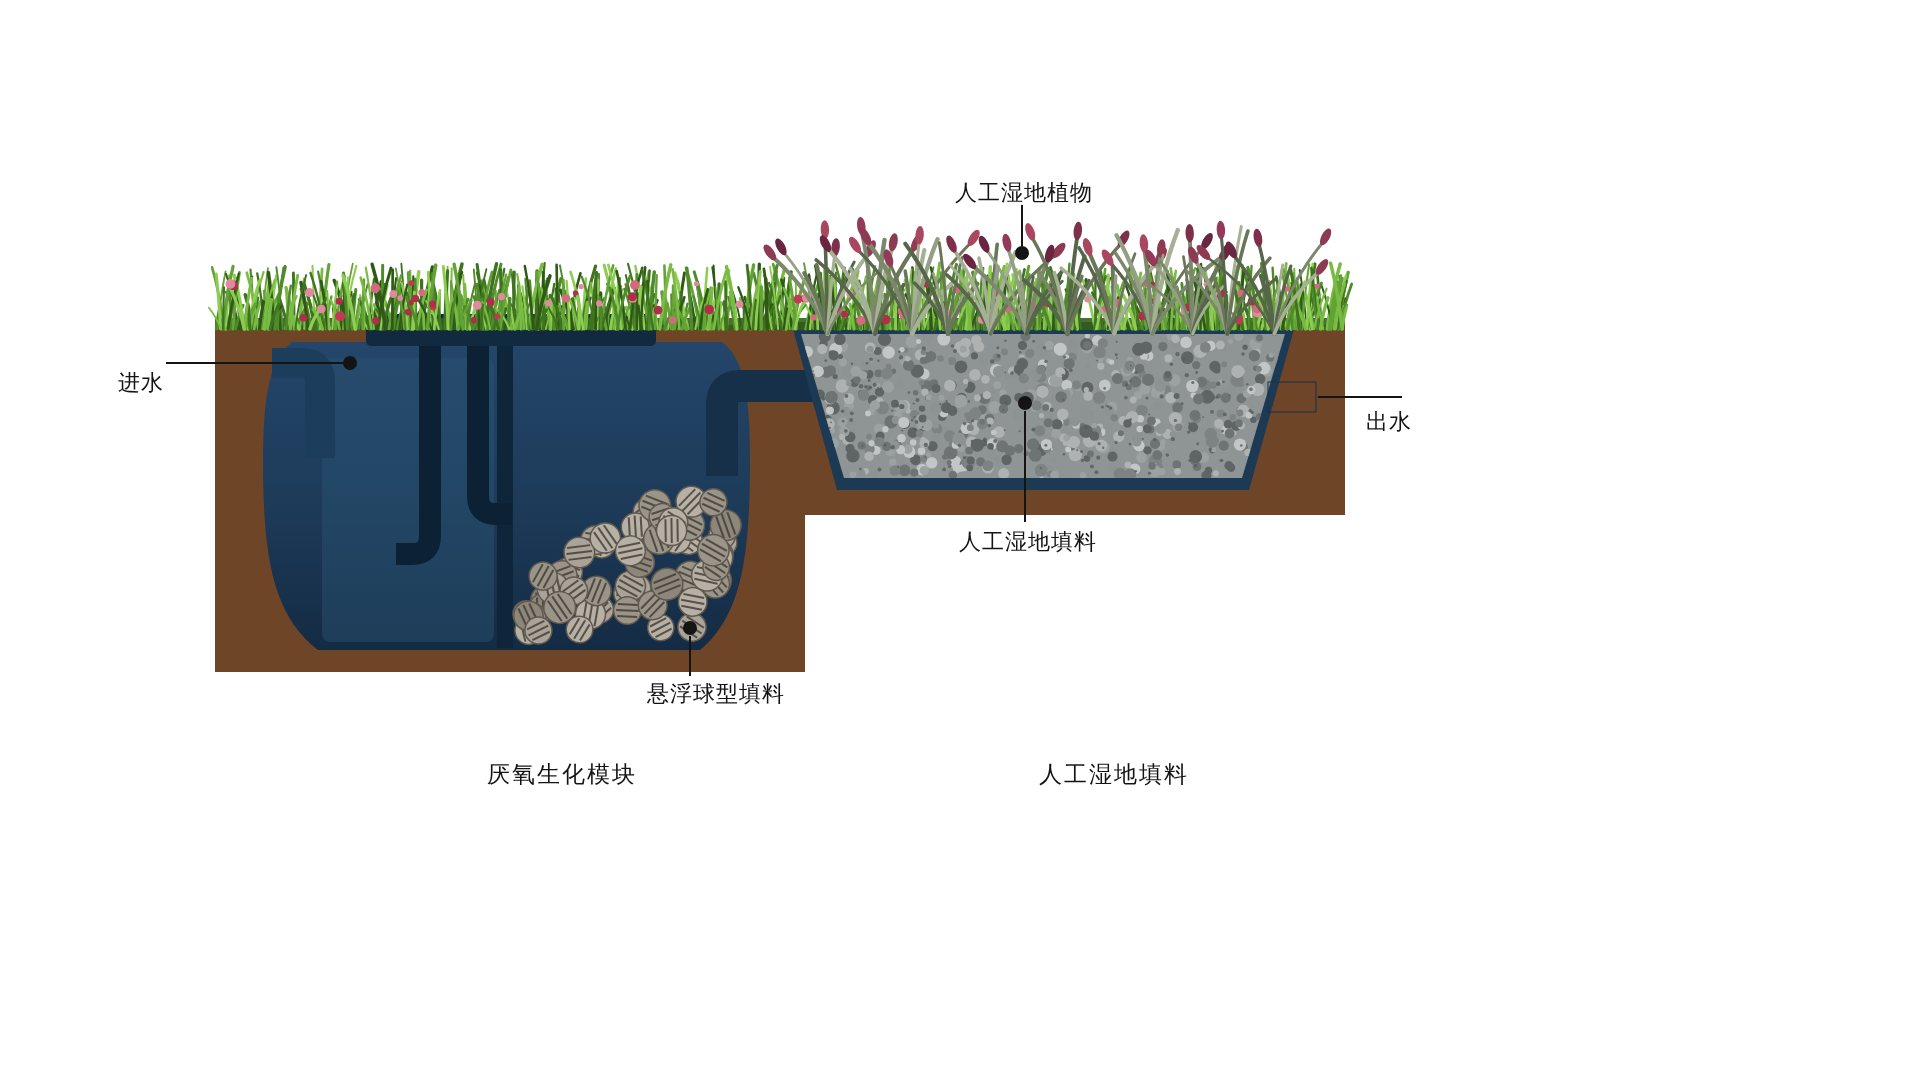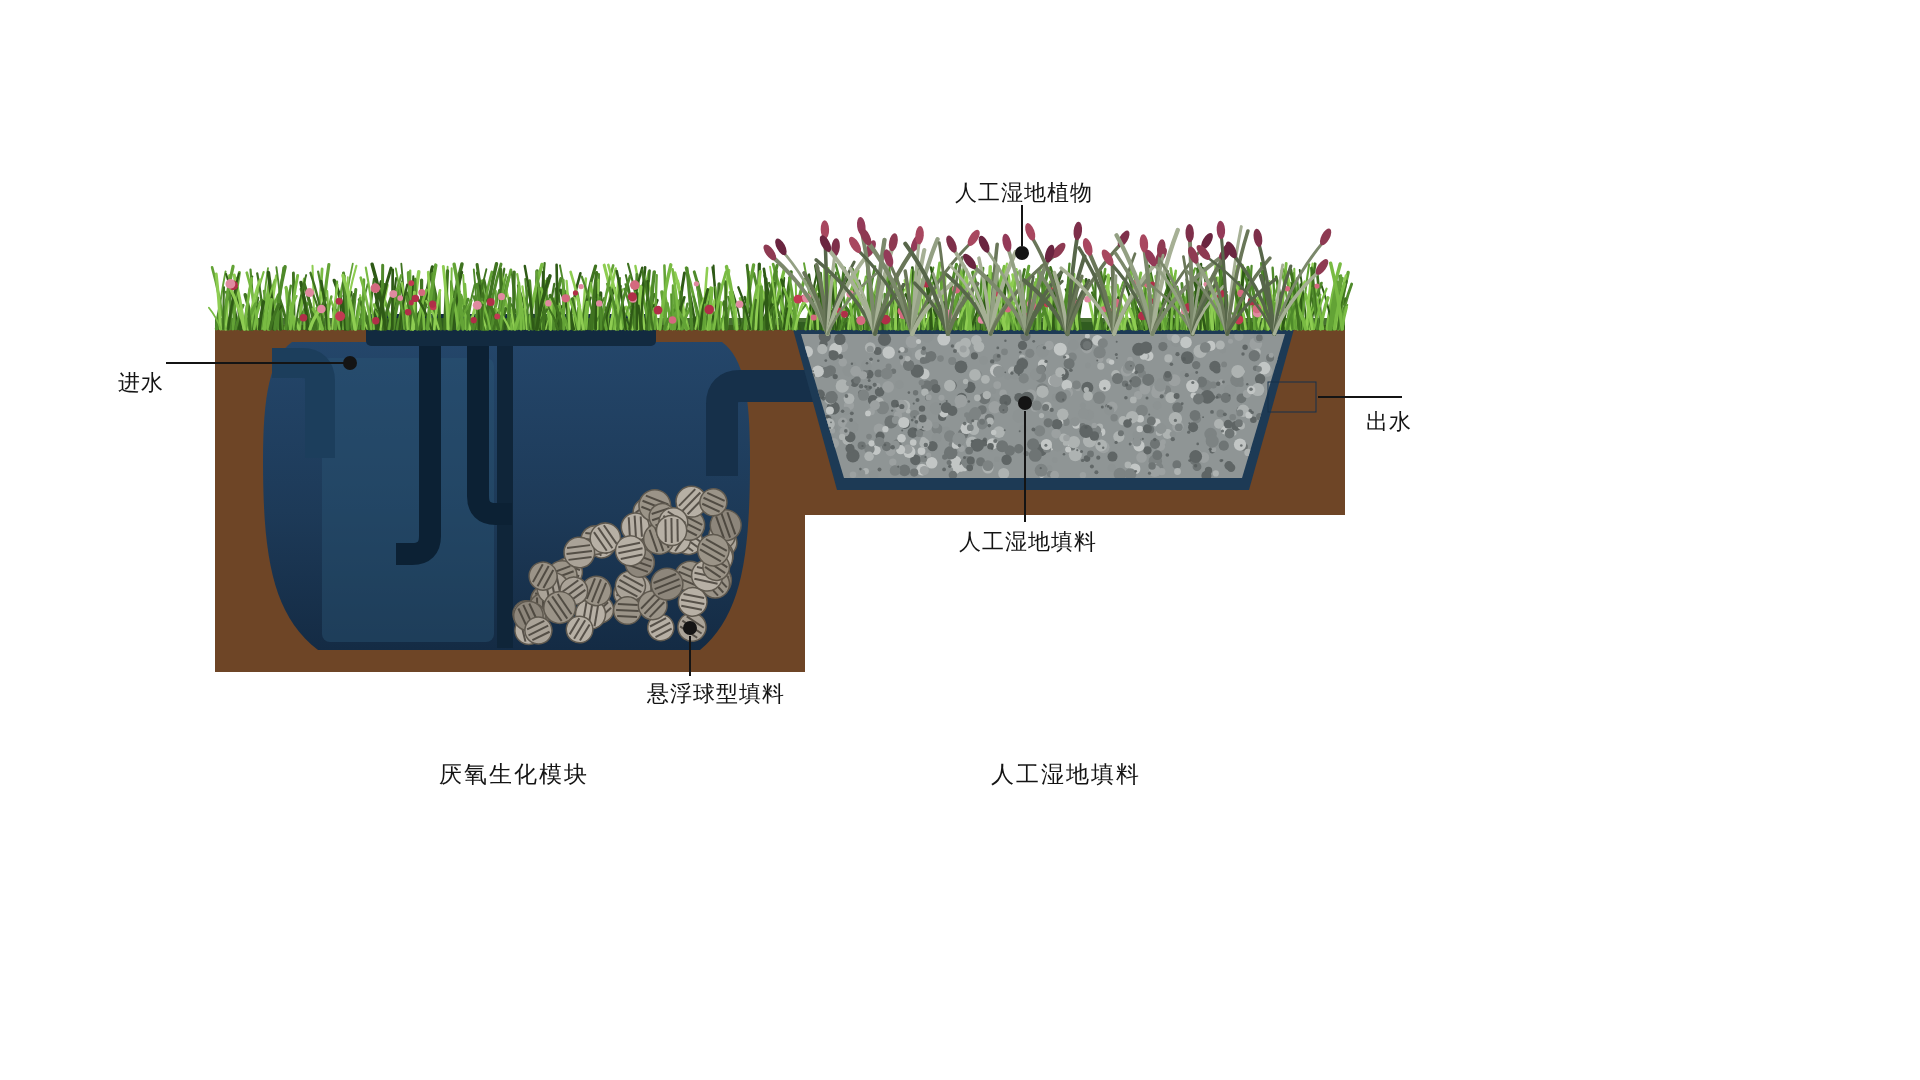--- a/index.html
+++ b/index.html
@@ -9,21 +9,21 @@
   .soil-shape{fill:var(--c-soil,#6e4526);}
   .rim{fill:var(--c-tank,#1d3a55);}
   .tank-dark{fill:var(--c-tank-dark,#122a40);}
   .divider{fill:#0f2539;}
   .pipe-stroke{stroke:var(--c-pipe,#16304a);fill:none;}
   .gravel-base{fill:var(--c-gravel,#8f9595);}
   .leader{stroke:var(--c-line,#141414);stroke-width:2;}
   .dot{fill:var(--c-line,#141414);}
   .label{position:absolute;font-size:22px;color:var(--c-line,#141414);white-space:nowrap;letter-spacing:1px;}
   .label.center{transform:translateX(-50%);}
-  .module-label{font-size:23px;letter-spacing:2px;}
+  .module-label{font-size:23px;letter-spacing:2px;margin-left:48px;}
   .title{position:absolute;left:64px;top:30px;font-size:25px;font-weight:500;color:#000;letter-spacing:1px;}
 </style>
 </head>
 <body>
 
 <div class="canvas">
 
   <svg class="scene" viewBox="0 0 1920 1080">
     <defs>
       <linearGradient id="tankGrad" x1="0" y1="0" x2="0" y2="1">

